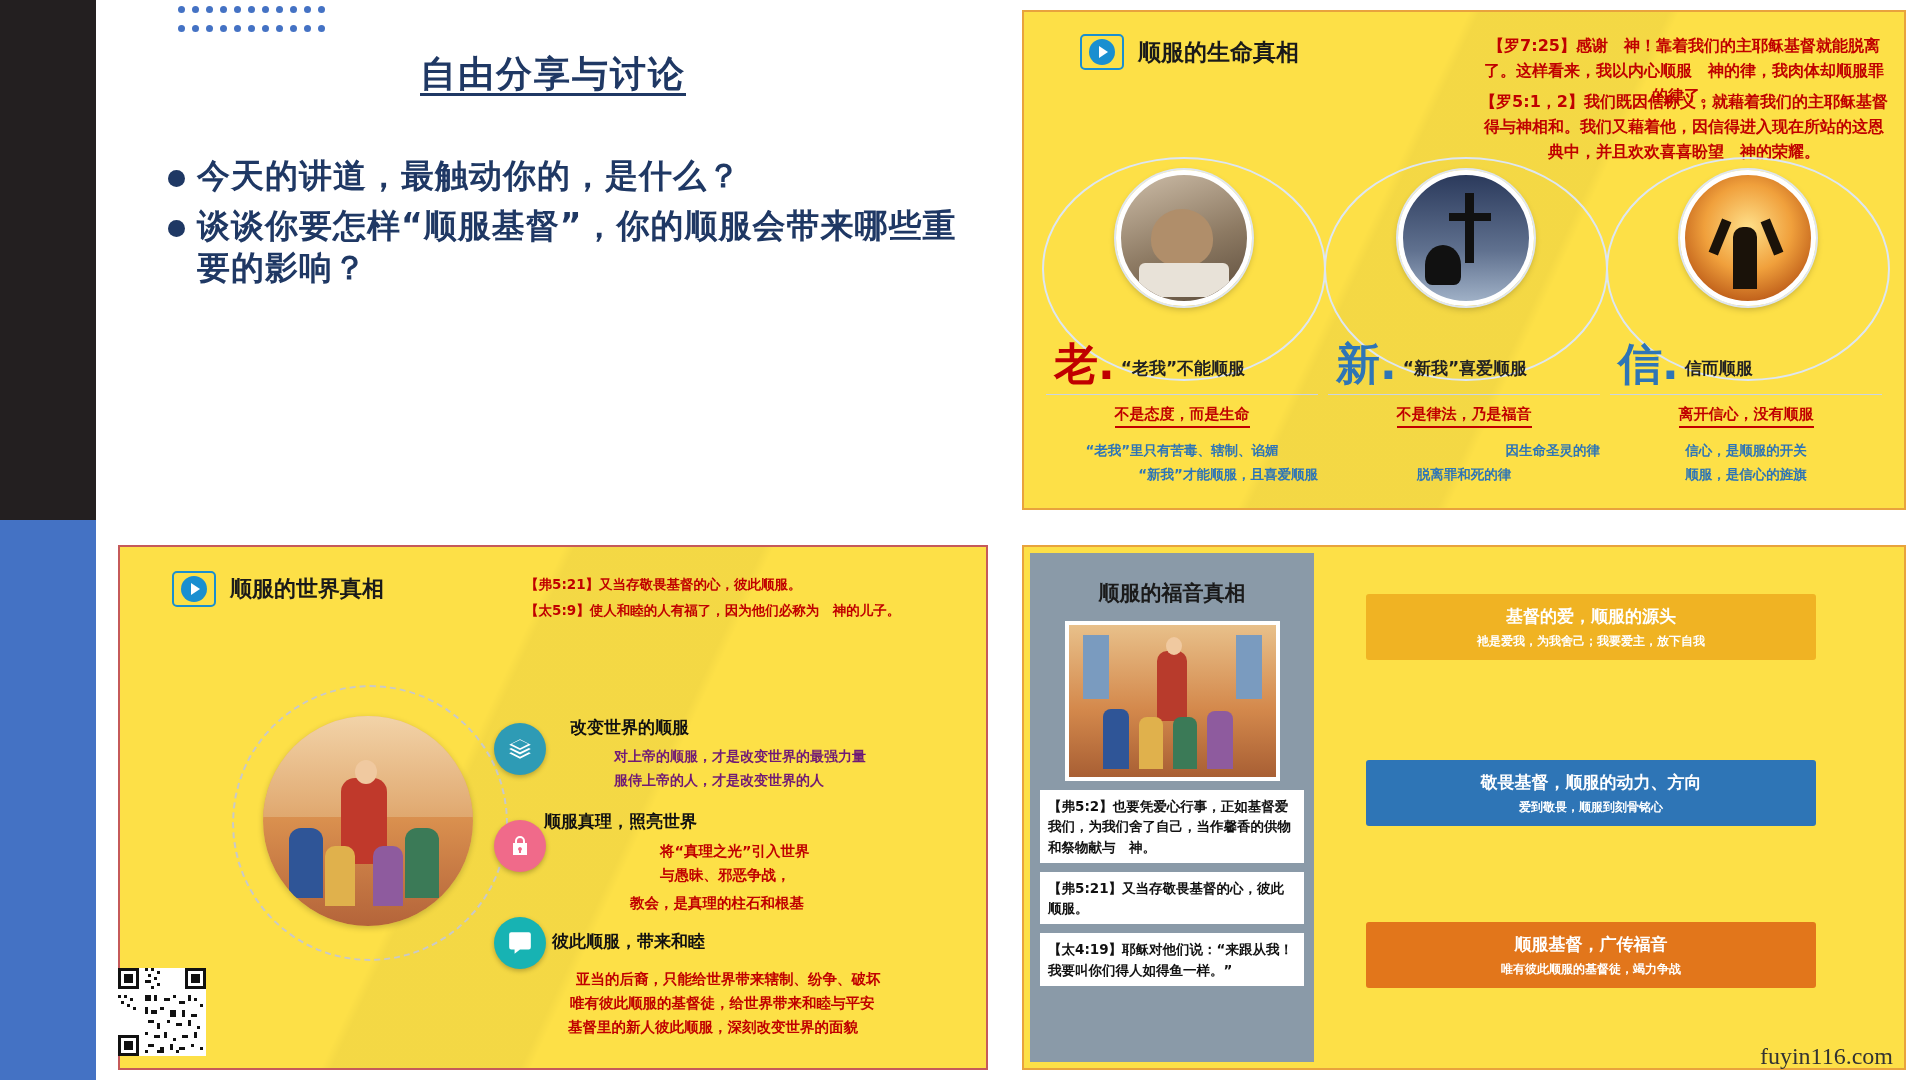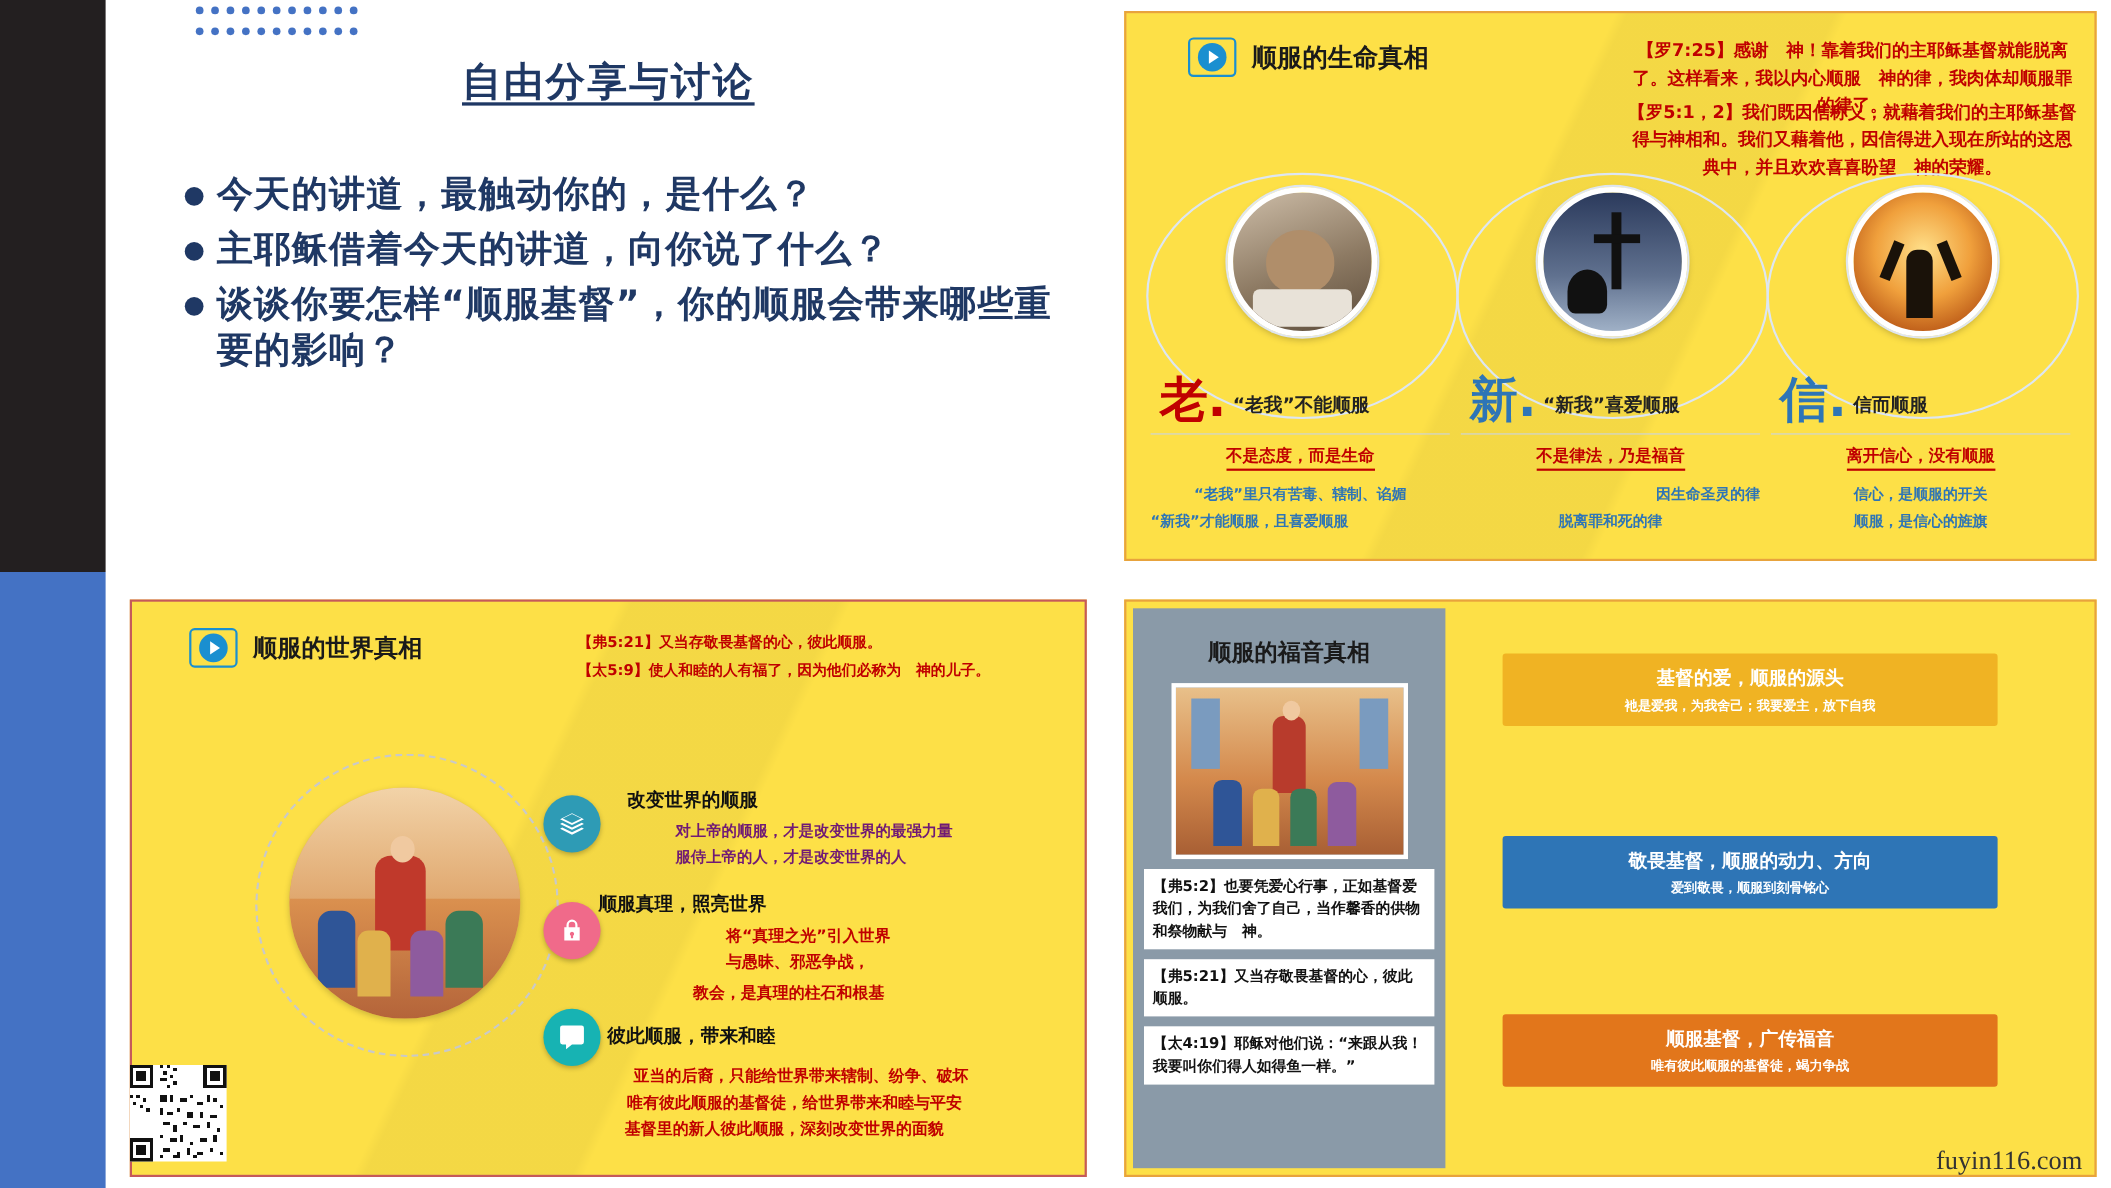--- a/index.html
+++ b/index.html
@@ -172,24 +172,20 @@
 
   <div class="tl-title">自由分享与讨论</div>
 
   <div class="bullets">
     <div class="bullet">
       <div class="dotb"></div>
       <div class="btxt">今天的讲道，最触动你的，是什么？</div>
     </div>
     <div class="bullet">
       <div class="dotb"></div>
-      <div class="btxt">主耶稣借着今天的讲道，向你说了什么？</div>
-    </div>
-    <div class="bullet">
-      <div class="dotb"></div>
       <div class="btxt">谈谈你要怎样“顺服基督”，你的顺服会带来哪些重要的影响？</div>
     </div>
   </div>
 
   <div class="card" id="card-life">
     <div class="sheen" style="left:0;top:0;right:0;bottom:0;"></div>
 
     <div class="card-head" style="position:absolute;left:56px;top:22px;">
       <div class="play-badge">
         <div class="play-circle">
@@ -214,21 +210,21 @@
     </div>
     <div style="position:absolute;left:30px;top:330px;display:flex;align-items:flex-end;gap:6px;">
       <div class="bigchar">老.</div>
       <div class="sub-quote" style="padding-bottom:6px;">“老我”不能顺服</div>
     </div>
     <div class="hairline" style="left:22px;top:382px;width:272px;"></div>
     <div style="position:absolute;left:22px;top:392px;width:272px;text-align:center;">
       <span class="red-underline">不是态度，而是生命</span>
     </div>
     <div class="blue-small" style="position:absolute;left:22px;top:428px;width:272px;text-align:center;">“老我”里只有苦毒、辖制、谄媚</div>
-    <div class="blue-small" style="position:absolute;left:22px;top:452px;width:272px;text-align:left;">“新我”才能顺服，且喜爱顺服</div>
+    <div class="blue-small" style="position:absolute;left:22px;top:452px;width:272px;text-align:right;">“新我”才能顺服，且喜爱顺服</div>
 
     <div style="position:absolute;left:374px;top:158px;">
       <div class="circle-img" style="background:linear-gradient(180deg,#2b3a5c,#60718f 60%,#9fb0c6);">
         <div style="position:absolute;left:62px;top:18px;width:9px;height:70px;background:#111;"></div>
         <div style="position:absolute;left:46px;top:38px;width:42px;height:8px;background:#111;"></div>
         <div style="position:absolute;left:22px;top:70px;width:36px;height:40px;border-radius:50% 50% 20% 20%;background:#111;"></div>
       </div>
     </div>
     <div style="position:absolute;left:312px;top:330px;display:flex;align-items:flex-end;gap:6px;">
       <div class="bigchar blue">新.</div>

